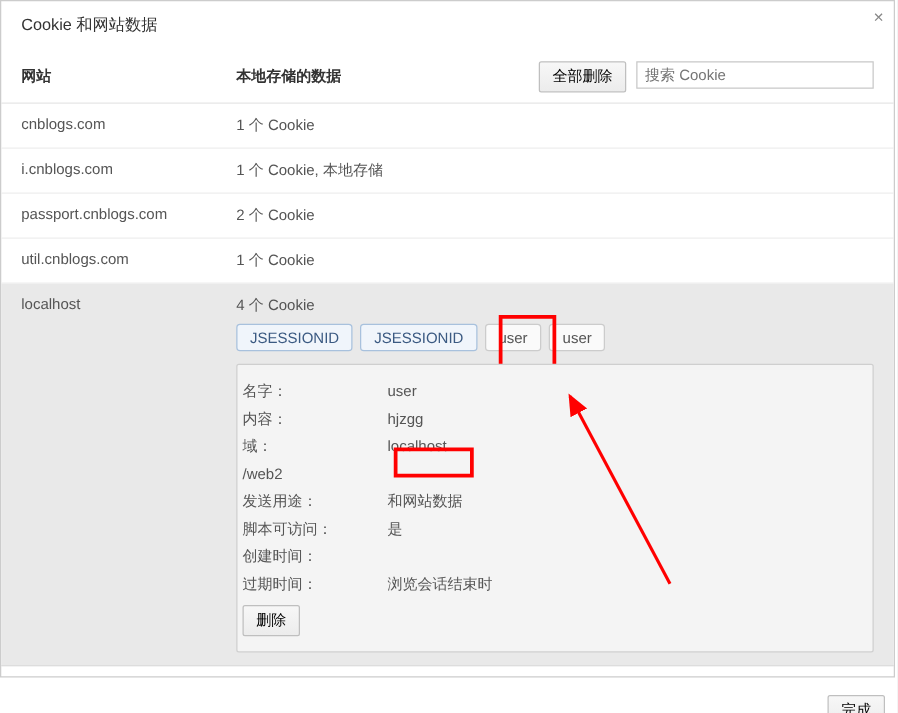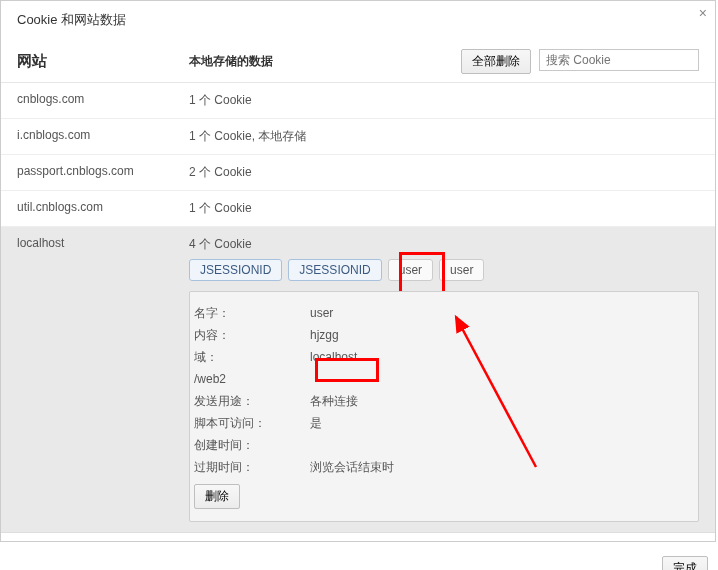--- a/index.html
+++ b/index.html
@@ -28,37 +28,37 @@
   .title {
     padding: 10px 16px 14px 16px;
     font-size: 13px;
   }
   .header-row {
     display: flex;
     align-items: center;
     padding: 6px 16px 8px 16px;
     border-bottom: 1px solid #e6e6e6;
   }
-  .col-site { width: 172px; font-weight: bold; font-size: 15px; }
+  .col-site { width: 172px; font-weight: bold; font-size: 12px; }
   .col-data { flex: 1; font-weight: bold; font-size: 12px; }
   .hdr-actions { display: flex; gap: 8px; align-items: flex-start; }
   .btn {
     border: 1px solid #bfbfbf;
     background: linear-gradient(#f7f7f7, #ececec);
     padding: 3px 10px;
     font-size: 12px;
     border-radius: 2px;
     cursor: pointer;
     font-family: inherit;
   }
   .search-input {
     border: 1px solid #c8c8c8;
     padding: 3px 6px;
     font-size: 12px;
-    width: 160px;
+    width: 190px;
     font-family: inherit;
     color: #888;
   }
   .row {
     display: flex;
     padding: 9px 16px;
     border-bottom: 1px solid #eee;
     color: #555;
   }
   .row .site { width: 172px; }
@@ -194,21 +194,21 @@
         </div>
       <div class="detail-row">
           <div class="detail-label">域：</div>
           <div class="detail-value">localhost</div>
         </div>
       <div class="detail-row">
           <div class="detail-value">/web2</div>
         </div>
       <div class="detail-row">
           <div class="detail-label">发送用途：</div>
-          <div class="detail-value">各种连接</div>
+          <div class="detail-value">和网站数据</div>
         </div>
       <div class="detail-row">
           <div class="detail-label">脚本可访问：</div>
           <div class="detail-value">是</div>
         </div>
       <div class="detail-row">
           <div class="detail-label">创建时间：</div>
         </div>
       <div class="detail-row">
           <div class="detail-label">过期时间：</div>

